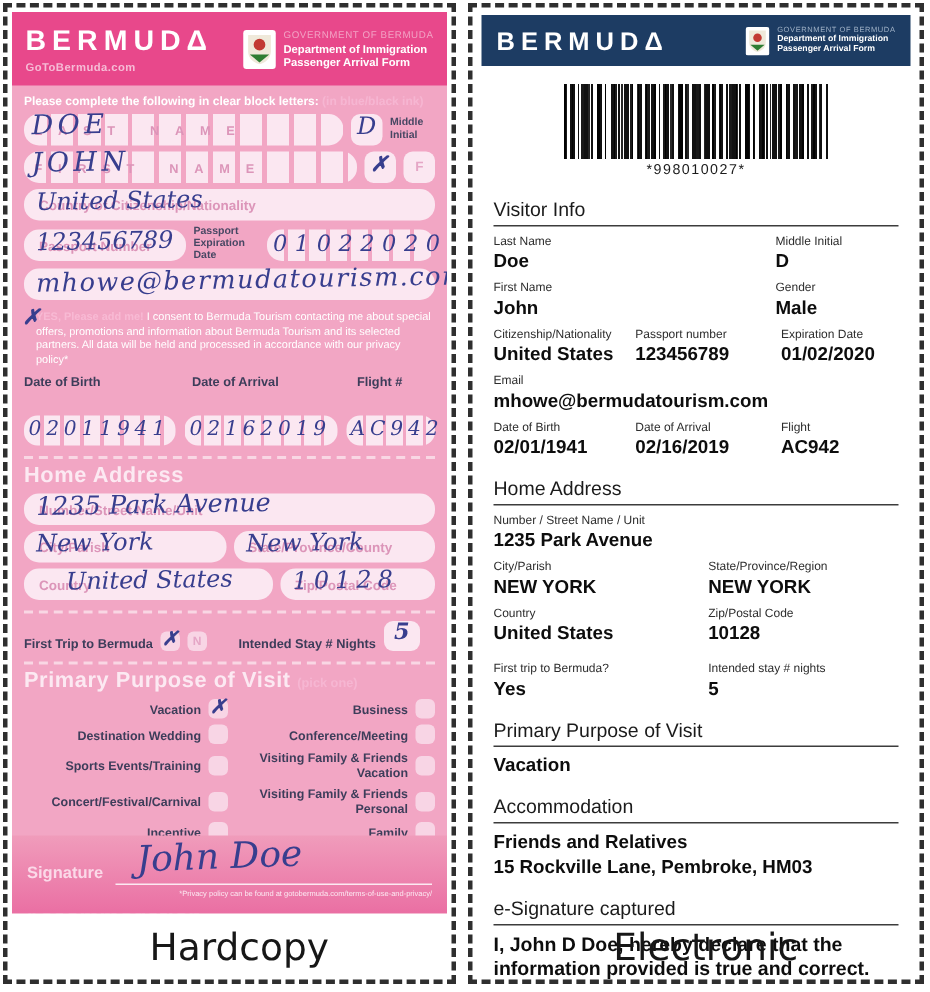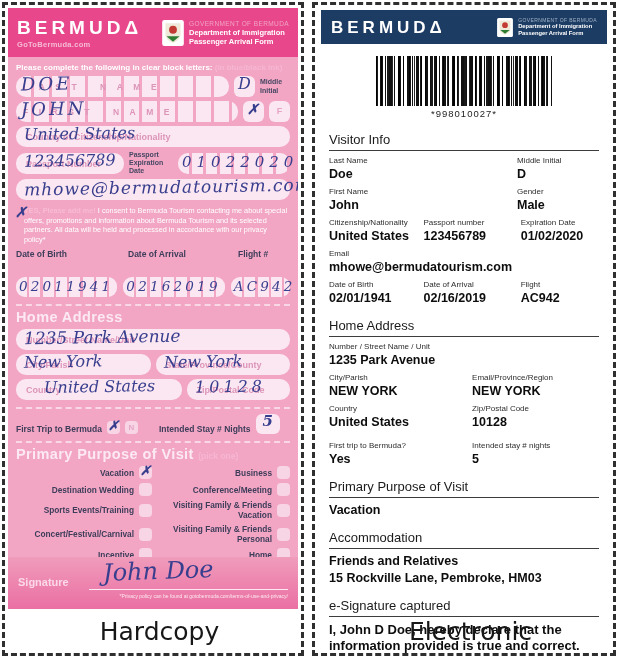--- a/index.html
+++ b/index.html
@@ -75,21 +75,21 @@
 
   .pgrid{display:grid;grid-template-columns:118px 13px 1fr 13px;column-gap:5px;row-gap:4px;
     align-items:center;margin-top:4px;font-size:8.3px;font-weight:bold;color:#3d3d5a;}
   .pgrid .lab{text-align:right;}
   .otherline{display:flex;align-items:center;gap:0;margin-top:18px;font-size:8.3px;font-weight:bold;color:#3d3d5a;
     padding-left:118px;}
   .otherline .rule{flex:1;border-bottom:1px solid #fbe7f1;height:8px;}
 
   .sigband{position:absolute;left:0;right:0;bottom:0;height:52px;
     background:linear-gradient(#f09cbb,#ea6fa3);padding:10px 10px 0 10px;box-sizing:border-box;}
-  .sigrow{display:flex;align-items:flex-end;gap:20px;}
+  .sigrow{display:flex;align-items:flex-end;gap:8px;}
   .siglabel{font-size:11px;font-weight:bold;color:#fbd9e8;padding-bottom:2px;}
   .sigline{position:relative;flex:1;border-bottom:1.5px solid #fce9f2;height:22px;}
   .sigline .hand{left:14px;top:-10px;font-size:24px;transform:rotate(-2deg);}
   .privacy{font-size:5px;color:#fce9f2;text-align:right;margin-top:3px;}
 
   
   .whitecard{margin:5px 6px;position:relative;}
   .navy-header{background:#1d3c63;display:flex;justify-content:space-between;align-items:center;
     padding:6px 10px;height:22px;}
   .navy-header .brand{font-size:17px;letter-spacing:4px;font-weight:bold;}
@@ -286,21 +286,21 @@
           <span class="lab">Visiting Family &amp; Friends Vacation</span>
           <div class="cb"></div>
 
           <span class="lab">Concert/Festival/Carnival</span>
           <div class="cb"></div>
           <span class="lab">Visiting Family &amp; Friends Personal</span>
           <div class="cb"></div>
 
           <span class="lab">Incentive</span>
           <div class="cb"></div>
-          <span class="lab">Home</span>
+          <span class="lab">Family</span>
           <div class="cb"></div>
         </div>
         <div class="otherline">
           <span>Other</span>
           <div class="rule"></div>
           <div class="cb"></div>
         </div>
       </div>
 
       <div class="sect">
@@ -425,21 +425,21 @@
           <div class="elabel">Number / Street Name / Unit</div>
           <div class="evalue">1235 Park Avenue</div>
         </div>
       </div>
       <div class="erow rcity">
         <div>
           <div class="elabel">City/Parish</div>
           <div class="evalue">NEW YORK</div>
         </div>
         <div>
-          <div class="elabel">Email/Province/Region</div>
+          <div class="elabel">State/Province/Region</div>
           <div class="evalue">NEW YORK</div>
         </div>
       </div>
       <div class="erow rcity" style="margin-bottom:2px;">
         <div>
           <div class="elabel">Country</div>
           <div class="evalue">United States</div>
         </div>
         <div>
           <div class="elabel">Zip/Postal Code</div>

